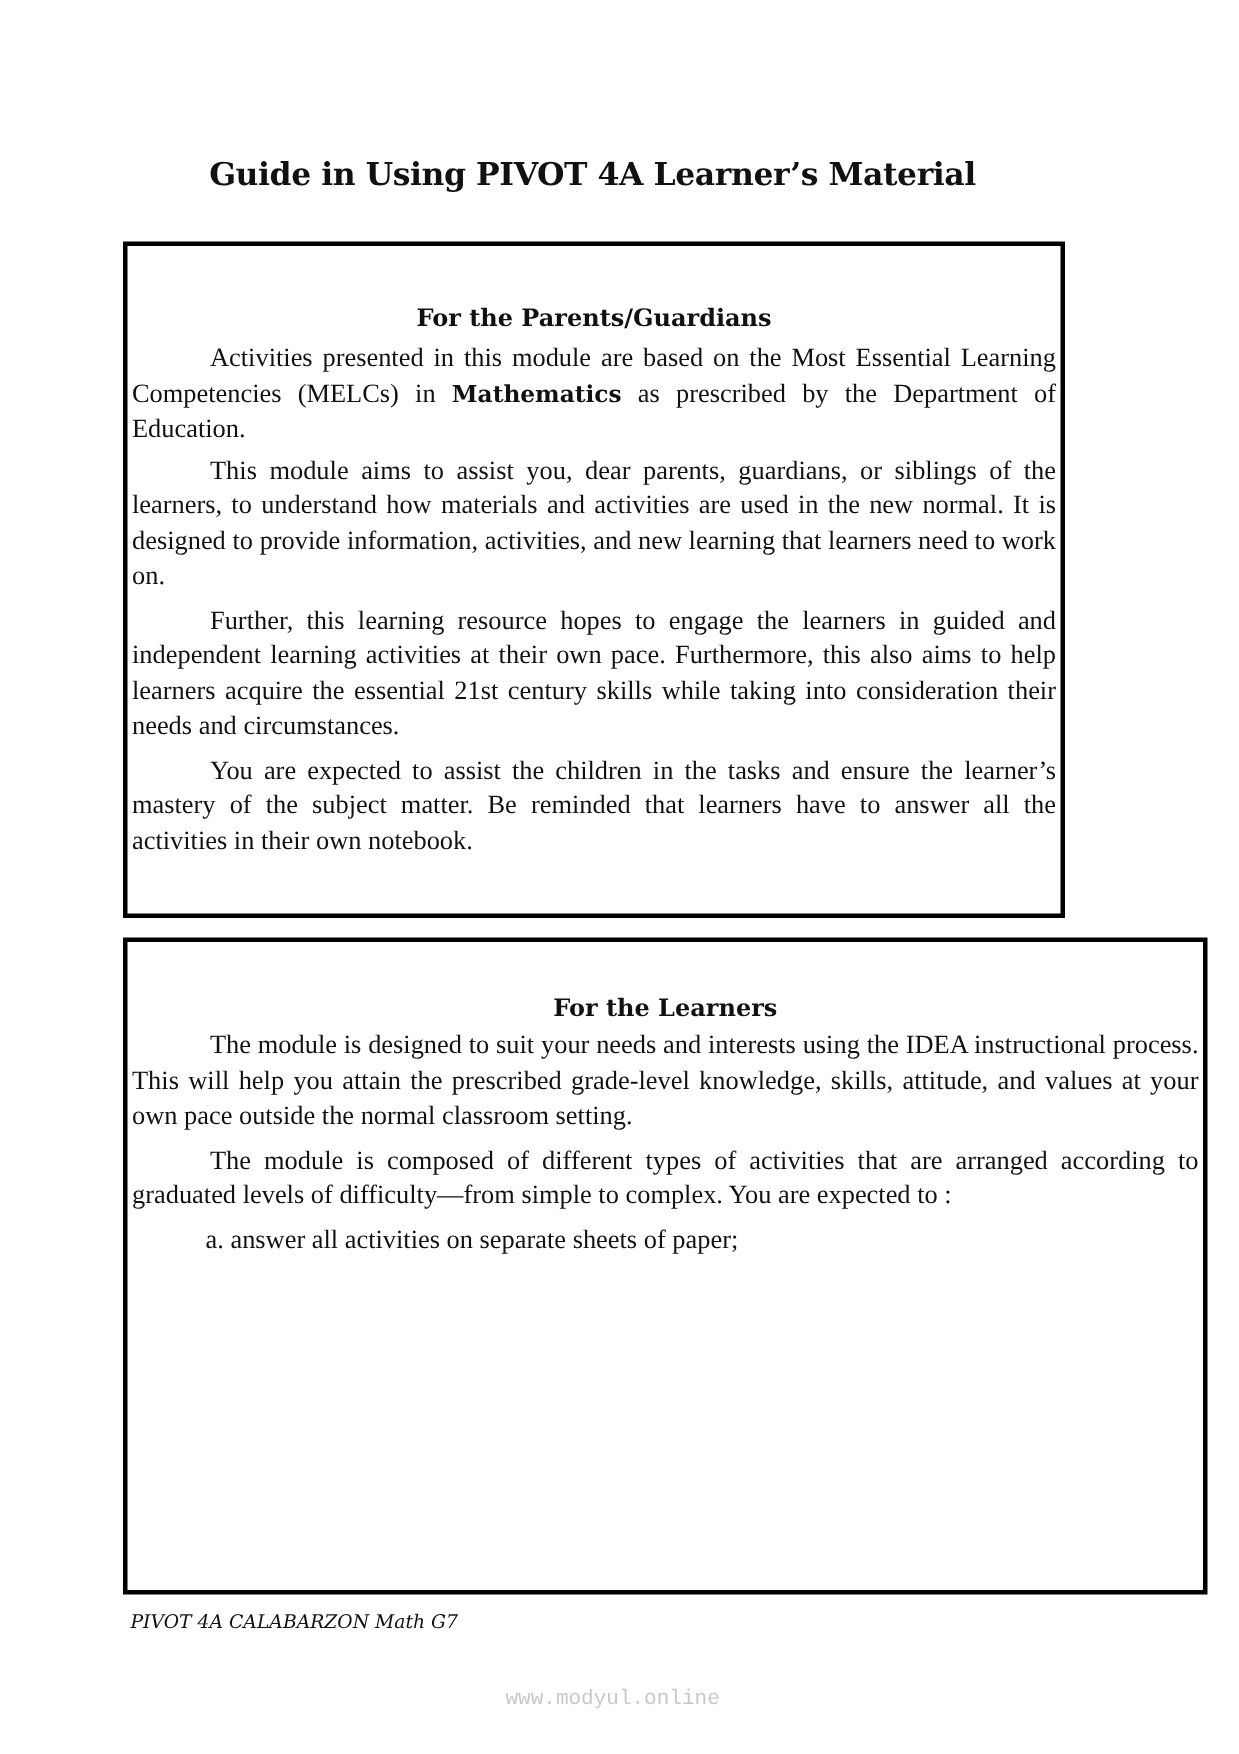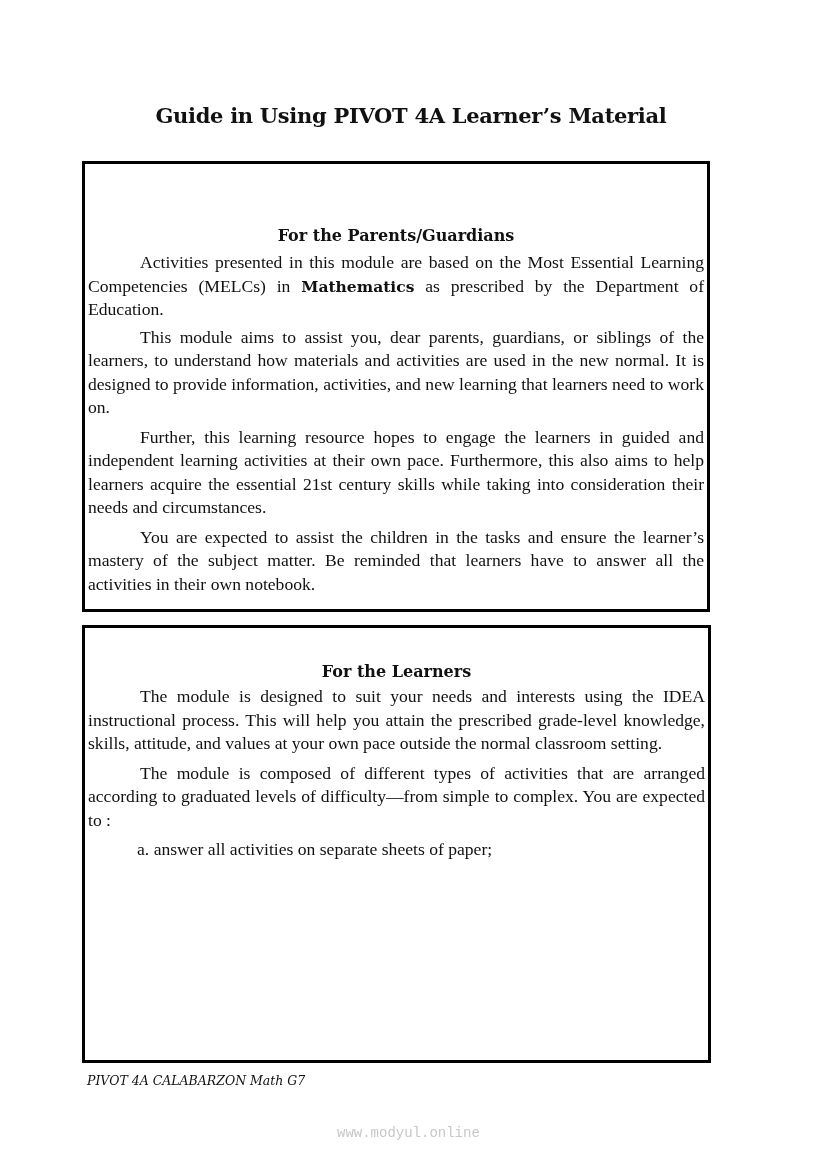--- a/index.html
+++ b/index.html
@@ -1,22 +1,22 @@
 <!DOCTYPE html>
 <html><head>
   <meta charset="utf-8">
   <style>
     html, body { margin: 0; padding: 0; background: #ffffff; }
     body { width: 826px; height: 1169px; position: relative; overflow: hidden; color: #111; font-family: "DejaVu Serif", serif; }
-    .title { position: absolute; top: 103px; left: 0; width: 790px; text-align: center; font-weight: bold; font-size: 21px; font-family: "DejaVu Serif", serif; letter-spacing: -0.3px; margin-left: 16px; }
+    .title { position: absolute; top: 103px; left: 0; width: 790px; text-align: center; font-weight: bold; font-size: 21px; font-family: "DejaVu Serif", serif; letter-spacing: -0.3px; }
     .box { position: absolute; border: 3px solid #000; box-sizing: border-box; }
     #box1 { left: 82px; top: 161px; width: 628px; height: 451px; }
-    #box2 { left: 82px; top: 625px; width: 629px; height: 438px; }
+    #box2 { left: 82px; top: 625px; width: 723px; height: 438px; }
     .box-heading { text-align: center; font-weight: bold; font-size: 16px; font-family: "DejaVu Serif", serif; }
-    #box1 .box-heading { margin-top: 62px; }
+    #box1 .box-heading { margin-top: 38px; }
     #box2 .box-heading { margin-top: 34px; }
     .para { font-family: "Liberation Serif", serif; font-size: 17.6px; line-height: 23.5px; text-align: justify; text-indent: 52px; margin: 6px 3px 0 3px; }
     .para.first { margin-top: 4px; }
     .list { font-family: "Liberation Serif", serif; font-size: 17.6px; line-height: 23.5px; margin: 5px 3px 0 52px; }
     .list-item { margin-top: 6px; padding-left: 22px; text-indent: -22px; }
     b { font-family: "DejaVu Serif", serif; font-size: 15.5px; }
     .footer { position: absolute; left: 87px; top: 1073px; font-family: "DejaVu Serif", serif; font-style: italic; font-size: 12.5px; color: #111; }
     .watermark { position: absolute; left: 337px; top: 1125px; font-family: Liberation Mono, monospace; font-size: 14px; color: #c8c8c8; }
   </style>
 </head>

